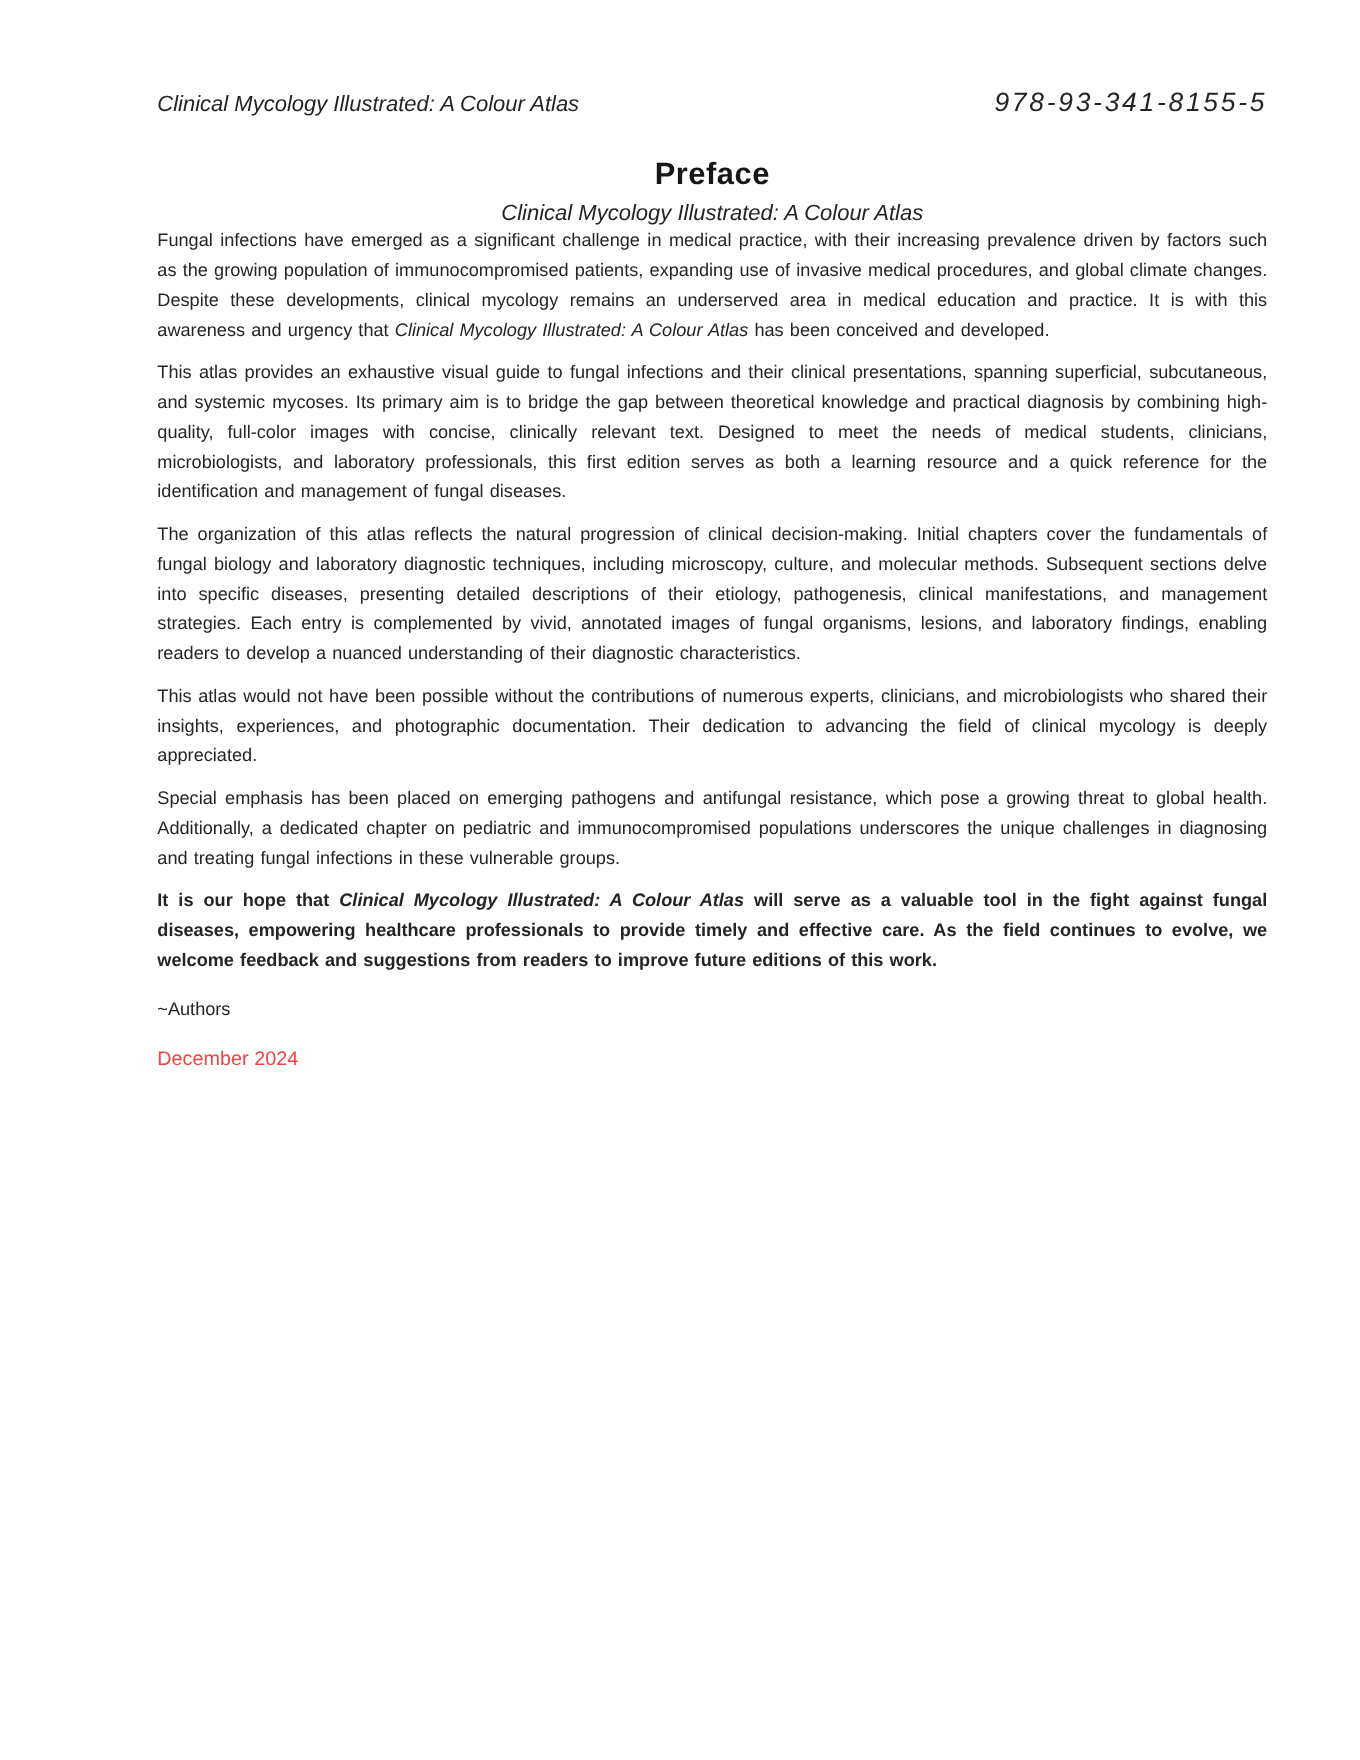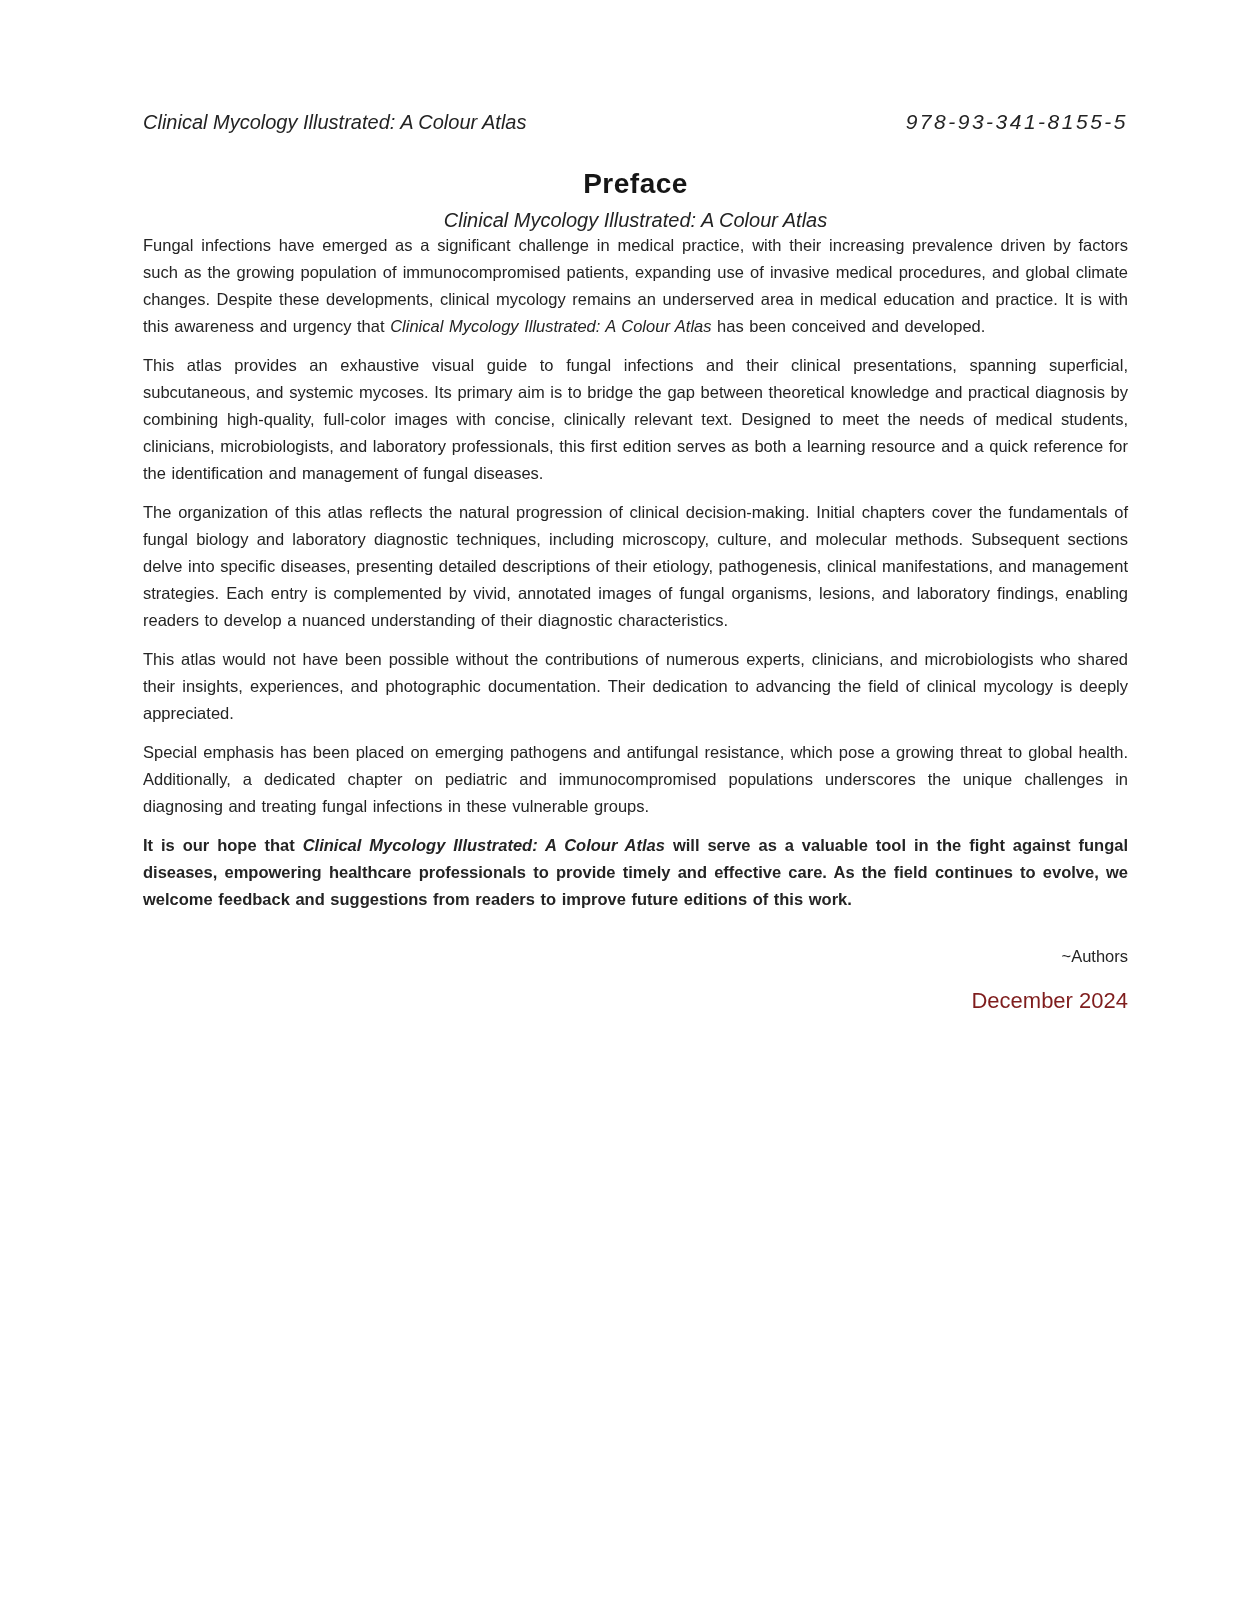--- a/index.html
+++ b/index.html
@@ -10,35 +10,34 @@
     font-family: "Liberation Sans", sans-serif;
     color: #1f1f1f;
     position: relative;
     overflow: hidden;
   }
   .page {
     position: absolute;
     top: 0; left: 0;
     width: 1236px;
     height: 1600px;
-    padding: 80px 108px 0 143px;
+    padding: 80px 84px 0 143px;
     background: #ffffff;
   }
   .running-header {
     display: flex;
     justify-content: space-between;
     align-items: baseline;
     font-style: italic;
     font-size: 20px;
     color: #232323;
   }
   .running-header .isbn {
     letter-spacing: 2.5px;
-    font-size: 21px;
-    margin-top: 30px;
+    font-size: 24px;
   }
   .title-block { margin-top: 34px; text-align: center; }
   .doc-title {
     font-size: 28px;
     font-weight: bold;
     color: #161616;
     letter-spacing: 0.5px;
   }
   .doc-subtitle {
     margin-top: 9px;
@@ -49,31 +48,31 @@
   .body-text { }
   .body-text p {
     font-size: 16.5px;
     line-height: 27px;
     text-align: justify;
     color: #242424;
     margin-bottom: 12px;
     word-spacing: 1px;
   }
   .body-text p:last-child { margin-bottom: 0; font-weight: bold; }
-  .sig-block { margin-top: 30px; text-align: right; }
+  .sig-block { margin-top: 18px; }
   .sig-authors {
     font-size: 16.5px;
     line-height: 27px;
     color: #242424;
   }
   .sig-date {
     margin-top: 17px;
-    font-size: 22px;
+    font-size: 18px;
     line-height: 27px;
-    color: #7f1d1d;
+    color: #ef4444;
   }
 </style>
 </head>
 <body>
 
 <div class="page">
 
   <div class="running-header">
     <span class="book-title">Clinical Mycology Illustrated: A Colour Atlas</span>
     <span class="isbn">978-93-341-8155-5</span>

